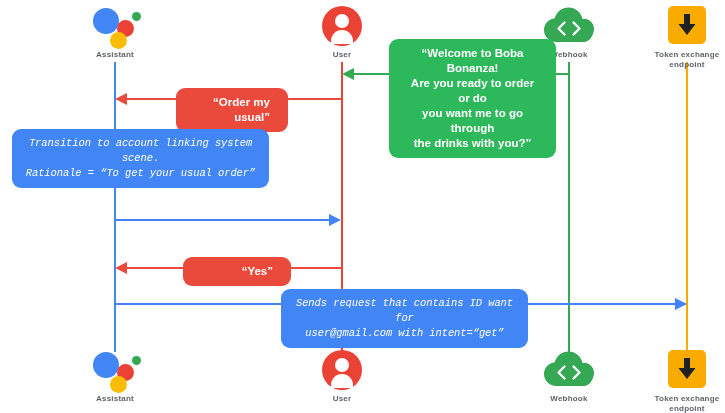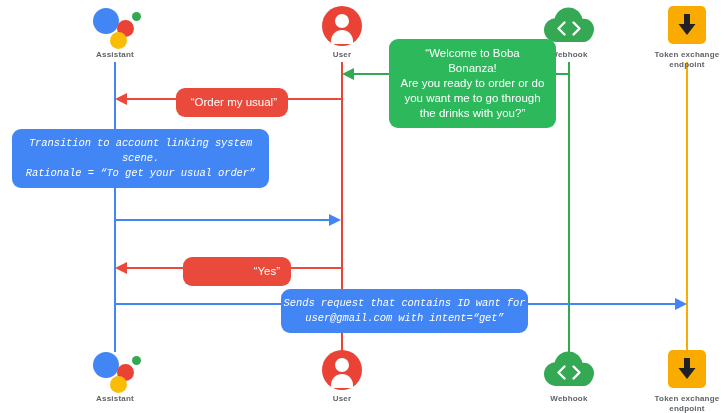--- a/index.html
+++ b/index.html
@@ -56,24 +56,24 @@
   .arrow.left  .head{left:-11px; border-right:12px solid currentColor;}
 
   
   .selfline{position:absolute;}
 
   
   .bubble{
     position:absolute;border-radius:9px;color:#ffffff;
     text-align:center;box-sizing:border-box;
   }
-  .bubble.chat{font-size:11.5px;line-height:15px;padding:7px 11px;}
+  .bubble.chat{font-size:11.5px;line-height:15px;padding:7px 18px;font-weight:bold;}
   .bubble.code{
     font-family:"Liberation Mono","DejaVu Sans Mono",monospace;
-    font-style:italic;font-size:10.5px;line-height:15px;padding:7px 0;
+    font-style:italic;font-size:10.5px;line-height:15px;padding:7px 12px;
     letter-spacing:-.1px;
   }
   .bub-green{background:#2EB85C;}
   .bub-red  {background:#EA4A3C;text-align:right;}
   .bub-blue {background:#4285F4;}
 </style>
 </head>
 <body>
 
 <div id="stage">

